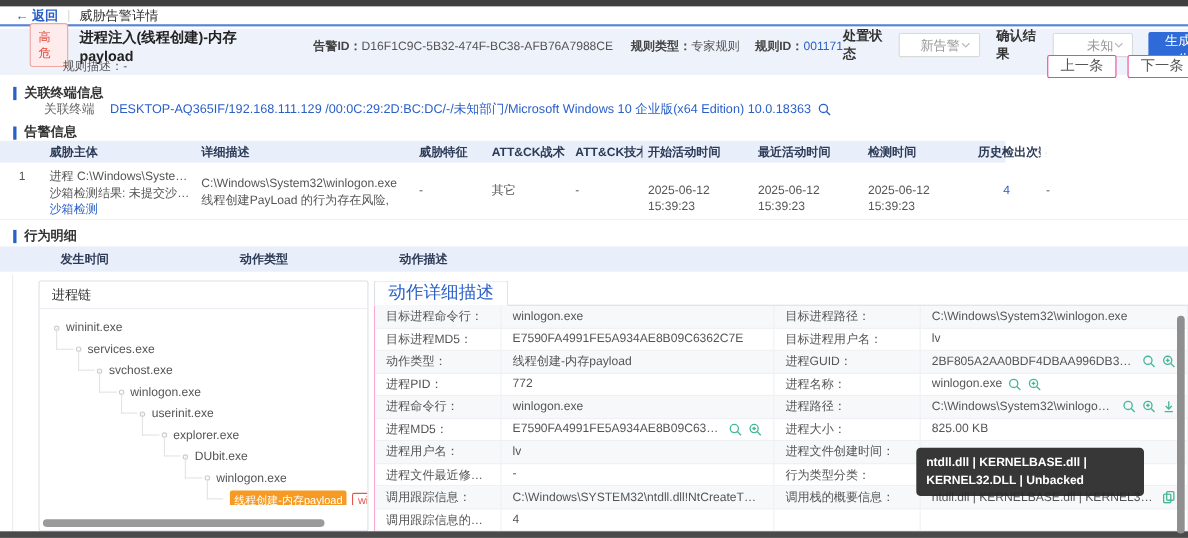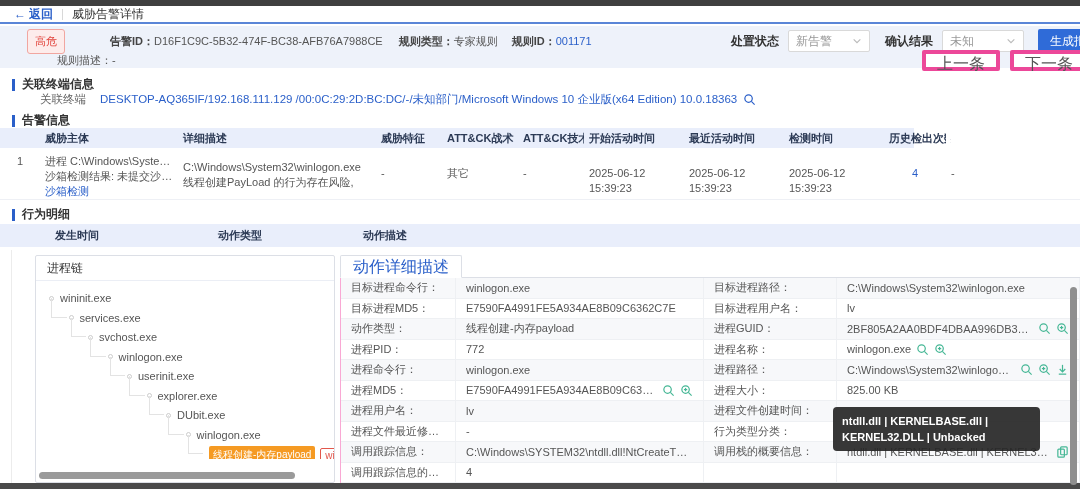--- a/index.html
+++ b/index.html
@@ -18,25 +18,25 @@
 
   
   .hband { position:absolute; left:0; top:26px; width:1080px; height:42px; background:#eef2fa; }
   .hband-row1 { position:absolute; left:0; top:5px; width:1110px; height:20px; display:flex; align-items:center; }
   .sev-badge { margin-left:27px; background:#fdeceb; border:1px solid #f1a6a0; color:#e2453d; border-radius:3px; font-size:11px; padding:4px 7px; }
   .h-title { font-size:13px; font-weight:bold; color:#222; margin-left:10px; }
   .h-meta { font-size:11px; color:#555; margin-left:42px; white-space:nowrap; }
   .h-meta b { color:#444; font-weight:bold; }
   .link { color:#2a5fc9; cursor:pointer; }
   .ctrl-label { font-weight:bold; color:#333; font-size:12px; }
-  .selbox { display:inline-flex; align-items:center; justify-content:space-between; width:82px; height:22px; background:#fff; border:1px solid #d9d9d9; border-radius:2px; padding:0 7px; color:#999; font-size:12px; cursor:pointer; }
+  .selbox { display:inline-flex; align-items:center; justify-content:flex-end; width:82px; height:22px; background:#fff; border:1px solid #d9d9d9; border-radius:2px; padding:0 7px; color:#999; font-size:12px; cursor:pointer; }
   .btn-primary { height:24px; background:#2f6bd8; color:#fff; border:none; border-radius:2px; font-size:12px; padding:0 12px; cursor:pointer; }
   .hband-row2 { position:absolute; left:0; top:27px; width:1110px; height:14px; display:flex; align-items:center; }
   .rule-desc { margin-left:57px; font-size:11px; color:#555; }
-  .btn-plain { height:21px; background:#fff; border:4px solid #ec4899; border-radius:2px; color:#555; font-size:16px; padding:0 11px; cursor:pointer; }
+  .btn-plain { height:21px; background:#fff; border:1px solid #ec4899; border-radius:2px; color:#555; font-size:13px; padding:0 11px; cursor:pointer; }
 
   
   .sec-title { position:absolute; display:flex; align-items:center; font-weight:bold; font-size:12px; color:#333; }
   .sec-bar { width:3px; height:12px; background:#2a5fc9; margin-right:7px; }
 
   .term-row { position:absolute; left:40px; top:92px; font-size:11.5px; display:flex; align-items:center; }
   .term-label { color:#666; margin-right:14px; }
   .icon-btn { display:inline-flex; align-items:center; cursor:pointer; margin-left:6px; }
 
   
@@ -94,20 +94,21 @@
     <span>←</span>
     <span>返回</span>
   </span>
   <span class="tb-divider"></span>
   <span class="crumb-title">威胁告警详情</span>
 </div>
 
 <div class="hband">
   <div class="hband-row1">
     <span class="sev-badge">高危</span>
+    <span class="h-title">进程注入(线程创建)-内存payload</span>
     <span class="h-meta" style="margin-left:45px;">
       <b>告警ID：</b><span>D16F1C9C-5B32-474F-BC38-AFB76A7988CE</span>
     </span>
     <span class="h-meta" style="margin-left:16px;">
       <b>规则类型：</b><span>专家规则</span>
     </span>
     <span class="h-meta" style="margin-left:14px;">
       <b>规则ID：</b><span class="link">001171</span>
     </span>
     <span class="ctrl-label" style="margin-left:auto;">处置状态</span>

